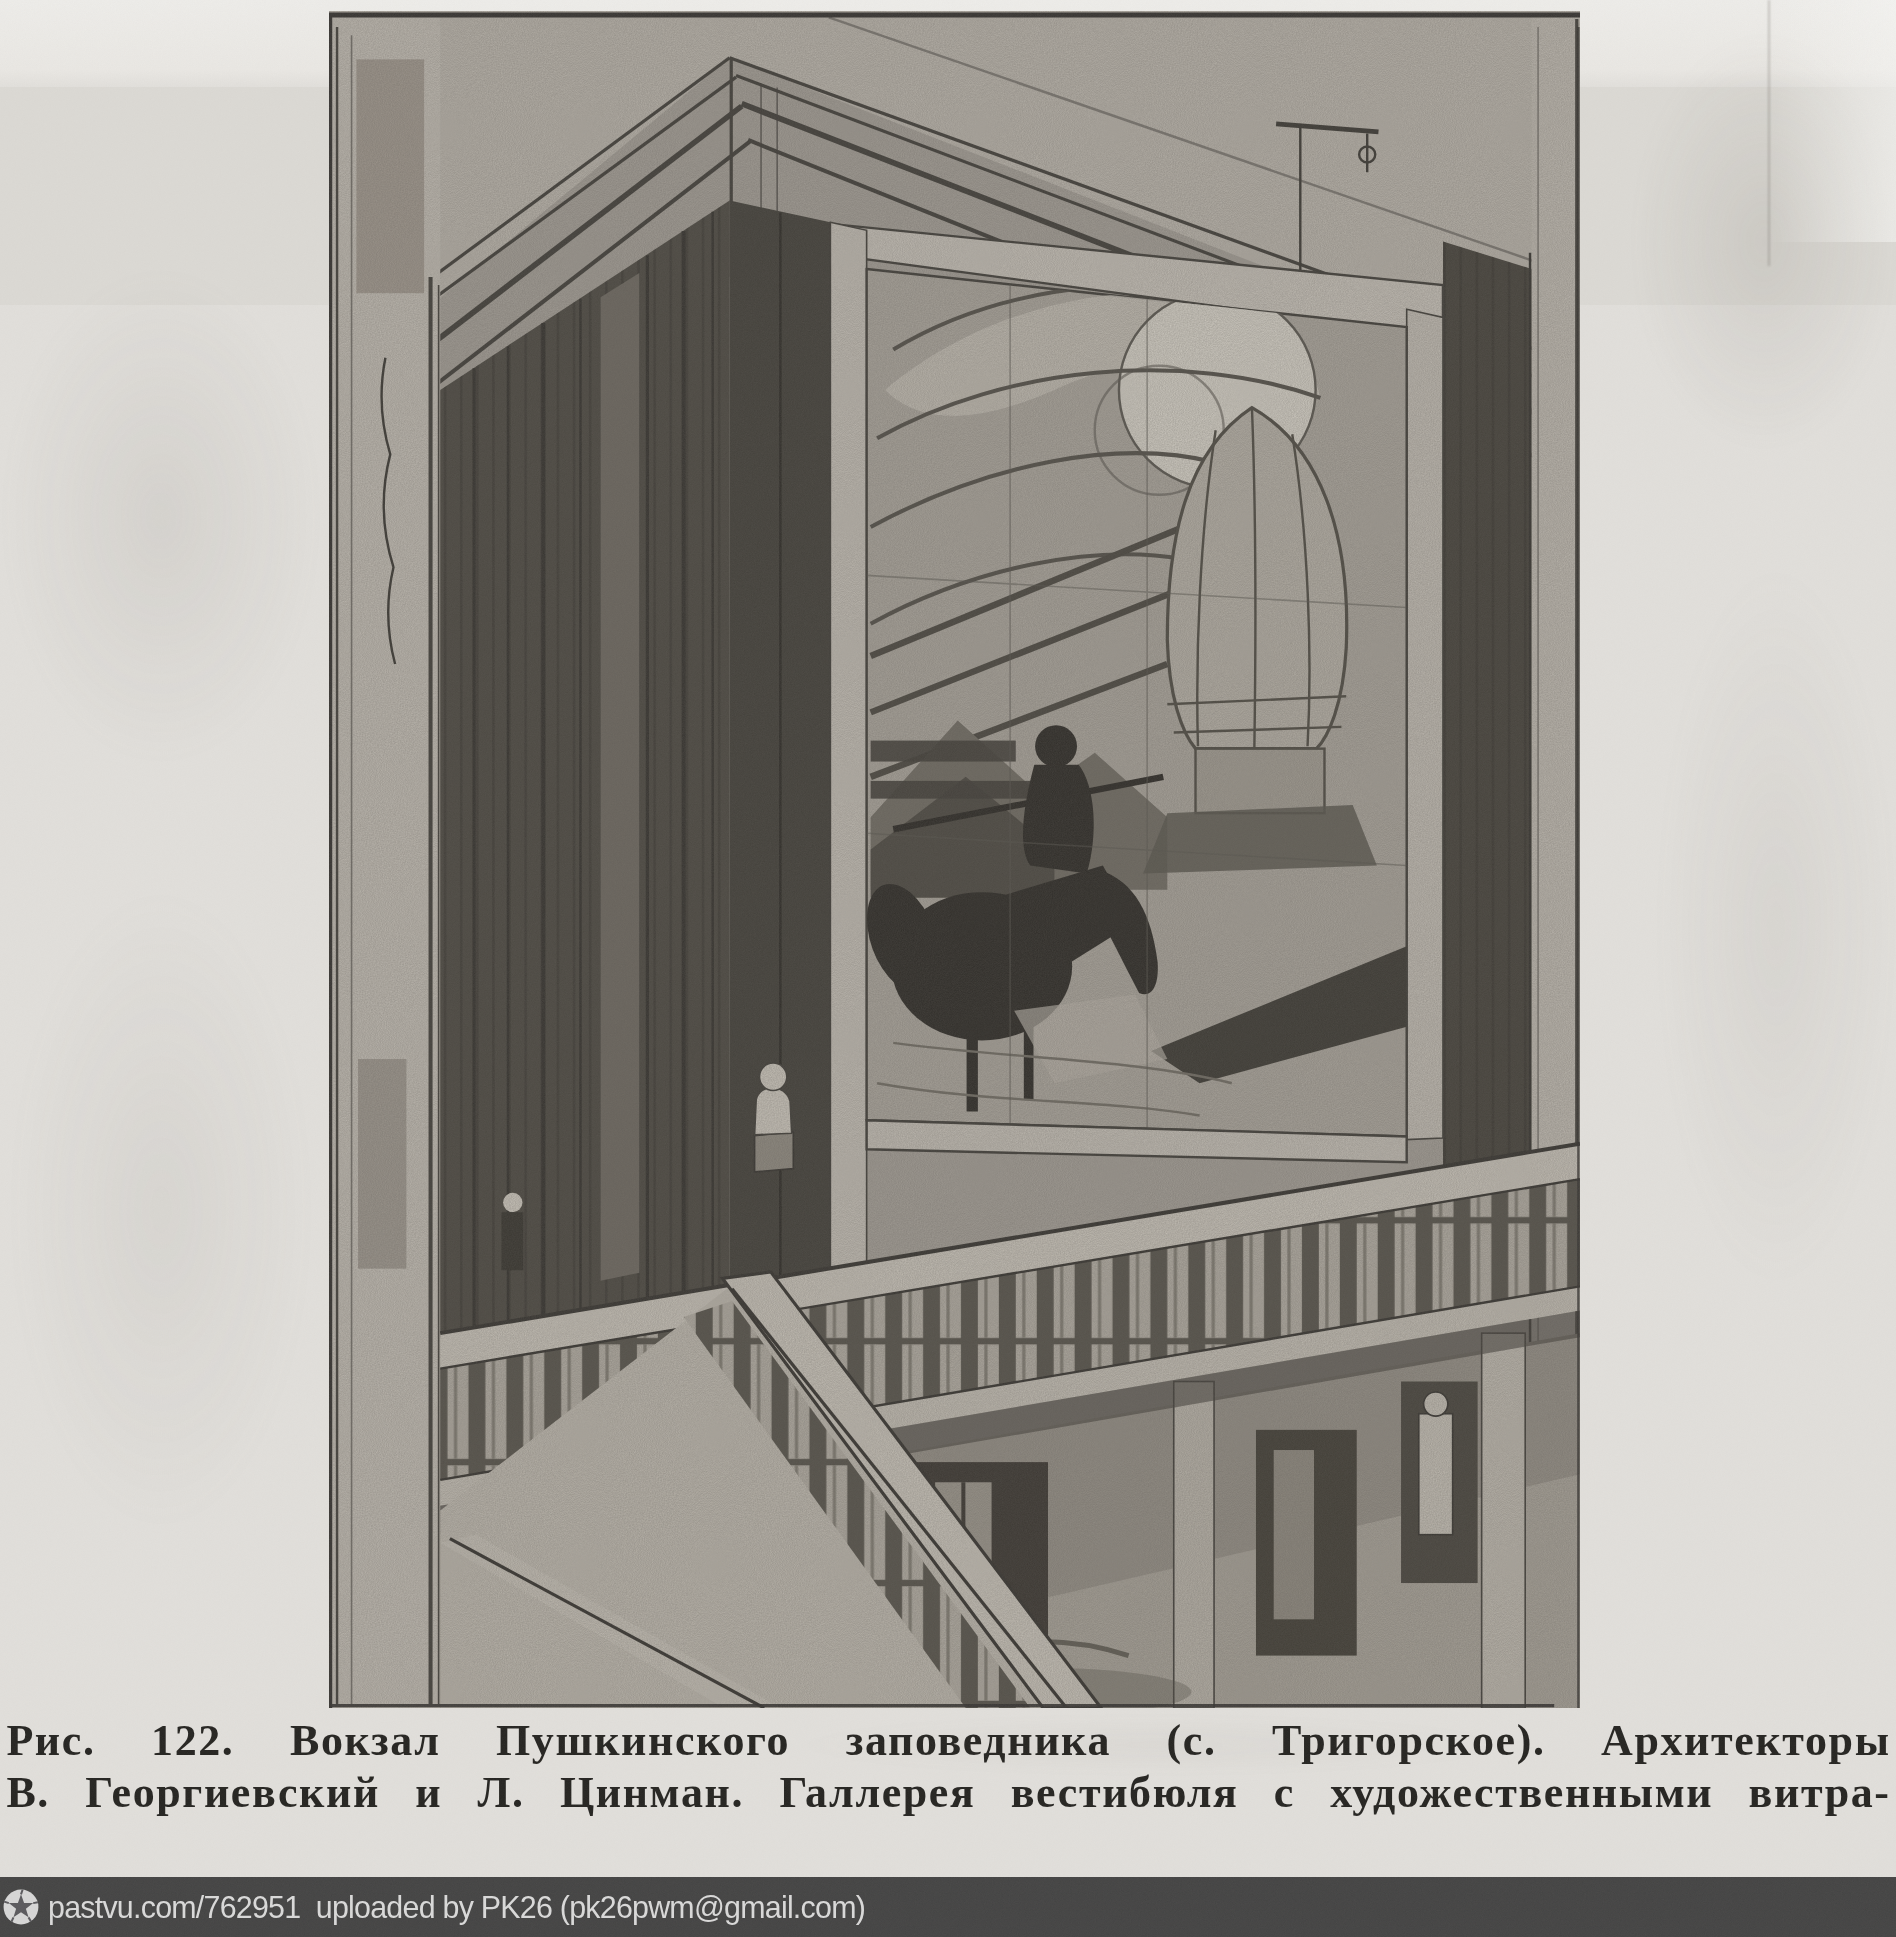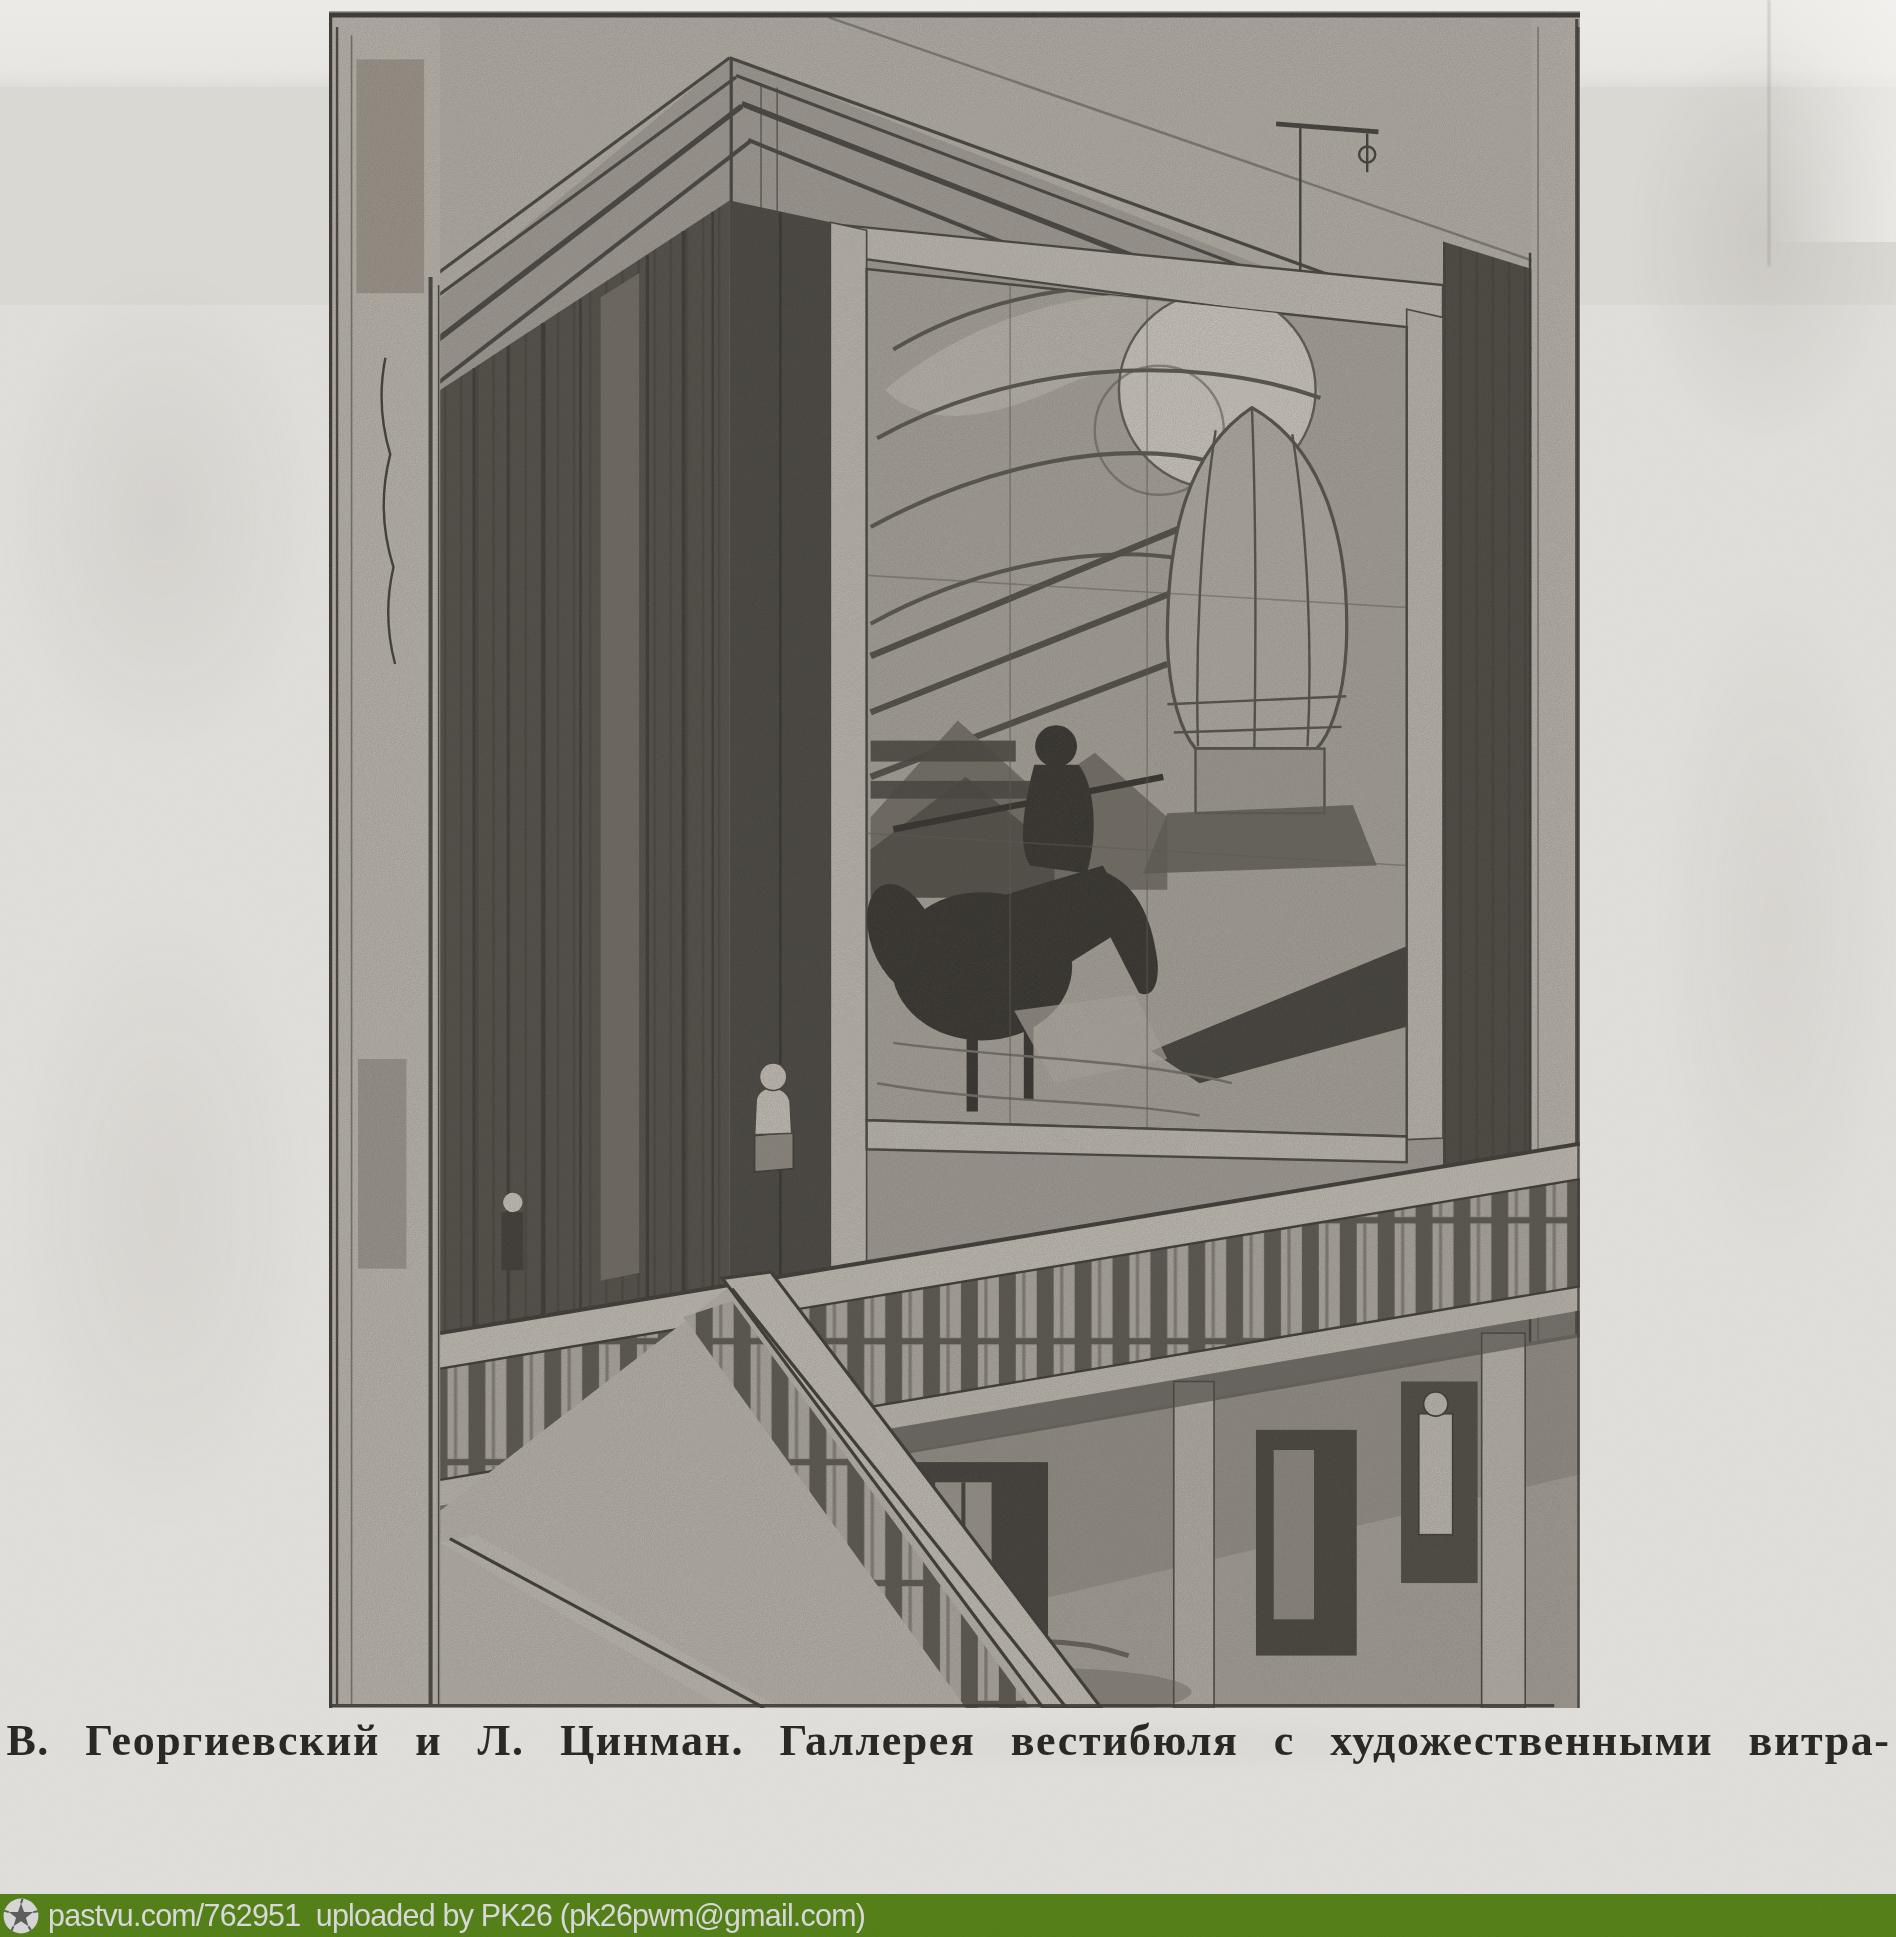--- a/index.html
+++ b/index.html
@@ -34,22 +34,22 @@
   .illustration{position:absolute;left:329px;top:11.3px;width:1251px;height:1697px;}
   .illustration svg{display:block;width:100%;height:100%;}
 
   
   .caption{position:absolute;left:6.4px;right:6.4px;top:1715px;color:#201f1c;}
   .cap-line{font-size:44px;line-height:52px;font-weight:bold;letter-spacing:1.6px;}
   .cap-justify{text-align:justify;text-align-last:justify;}
   .cap-center{text-align:center;letter-spacing:3.2px;word-spacing:11.3px;}
 
   
-  .watermark-bar{position:absolute;left:0;right:0;bottom:0;height:43px;
-    background:#4d7c0f;display:flex;align-items:center;}
+  .watermark-bar{position:absolute;left:0;right:0;bottom:0;height:60px;
+    background:#404040;display:flex;align-items:center;}
   .wm-logo{width:38px;height:38px;margin-left:2.4px;flex:0 0 auto;}
   .wm-text{font-family:"Liberation Sans", sans-serif;font-size:32px;color:#dbdbdb;
     white-space:pre;margin-left:8px;letter-spacing:-0.8px;
     transform:scaleX(.95);transform-origin:left center;}
 
   .grain{position:absolute;inset:0;pointer-events:none;}
 </style>
 </head>
 <body>
 
@@ -280,20 +280,21 @@
       <line x1="2" y1="5" x2="2" y2="2105" stroke-width="4"></line>
       <line x1="1550" y1="20" x2="1550" y2="2105" stroke-width="3" opacity=".8"></line>
       <line x1="0" y1="2102" x2="1520" y2="2102" stroke-width="4" opacity=".9"></line>
     </g>
 
     <rect x="0" y="0" width="1552" height="2105" filter="url(#noise)" opacity=".35"></rect>
   </svg>
   </div>
 
   <div class="caption">
+    <div class="cap-line cap-justify">Рис. 122. Вокзал Пушкинского заповедника (с. Тригорское).  Архитекторы</div>
     <div class="cap-line cap-justify">В. Георгиевский и Л. Цинман. Галлерея вестибюля с художественными витра-</div>
   </div>
 
   <div class="watermark-bar">
     <svg class="wm-logo" viewBox="0 0 48 48">
       <circle cx="24" cy="24" r="22" fill="#d8d8d8"></circle>
       <path d="M24,8 L27.9,18.8 L39.4,19.1 L30.2,26.1 L33.5,37.1 L24,30.5 L14.5,37.1 L17.8,26.1 L8.6,19.1 L20.1,18.8 Z" fill="#57565a"></path>
       <g stroke="#57565a" stroke-width="2.5">
         <line x1="24" y1="8" x2="26" y2="2.2"></line>
         <line x1="39.4" y1="19.1" x2="45.3" y2="18"></line>

